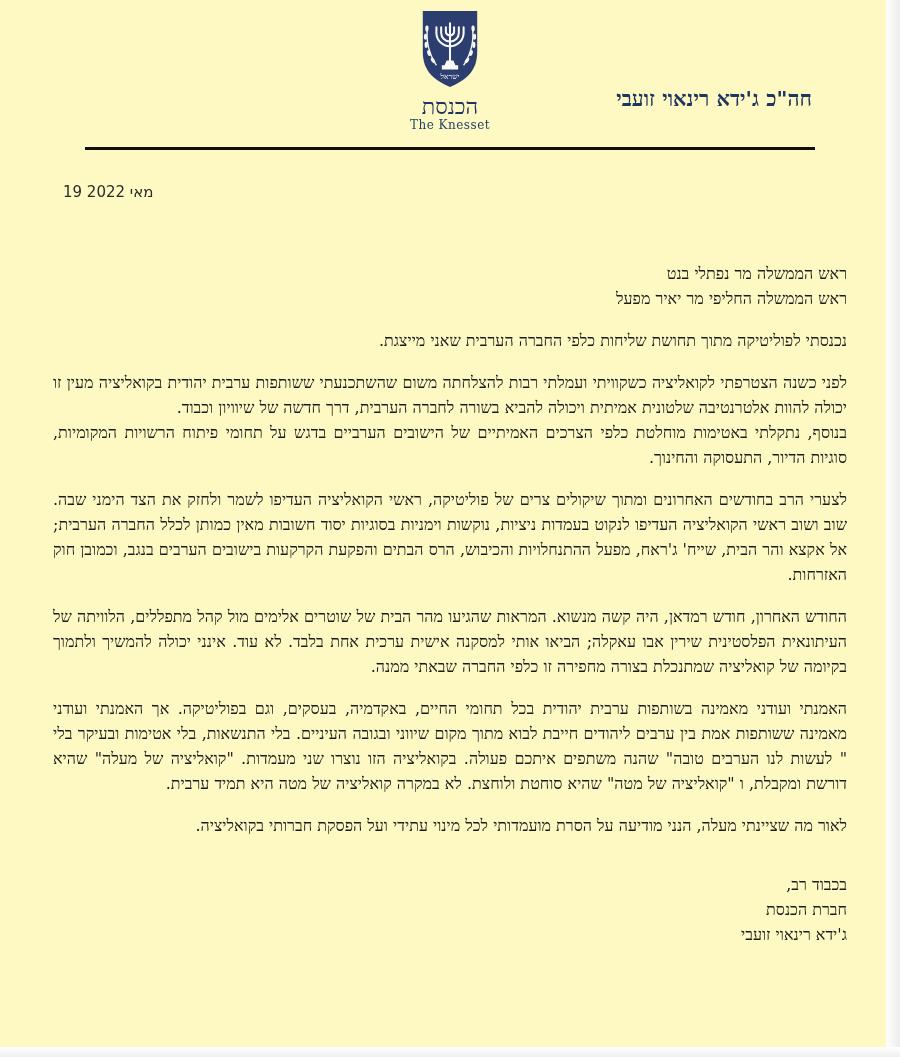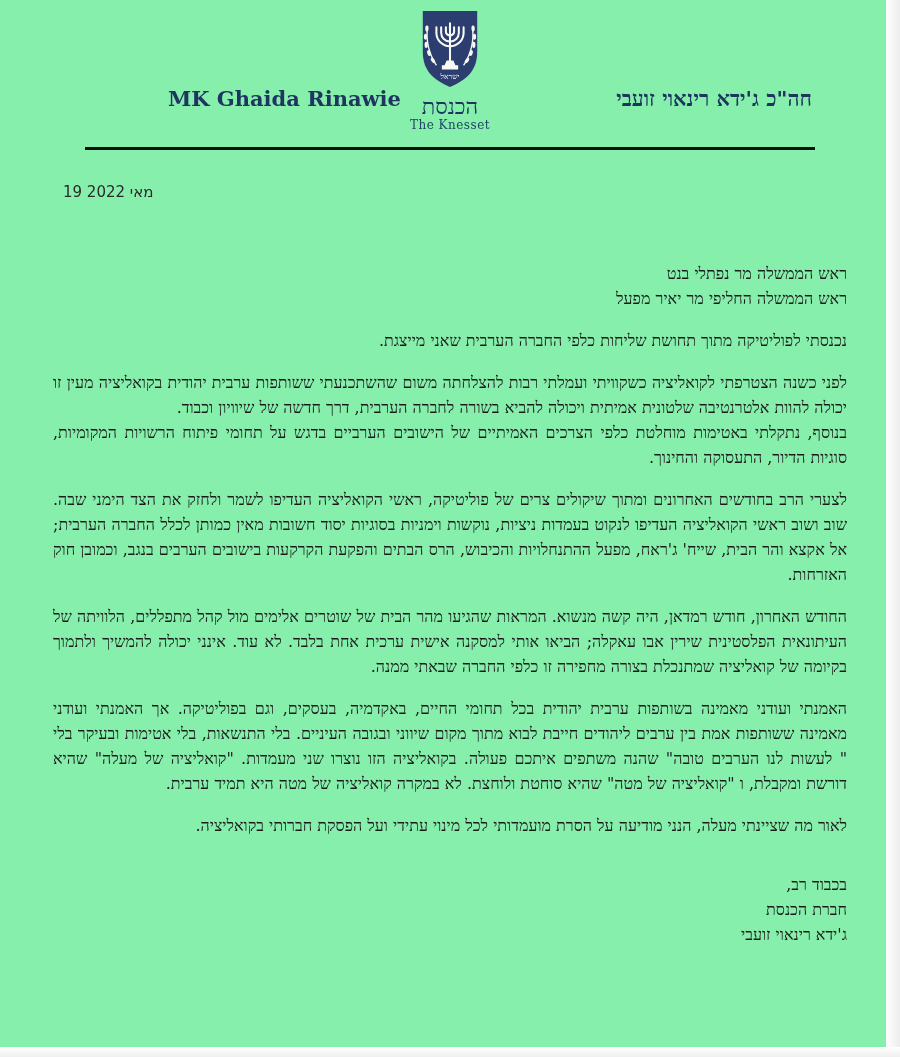--- a/index.html
+++ b/index.html
@@ -1,20 +1,20 @@
 <!DOCTYPE html>
 <html lang="he"><head>
 <meta charset="utf-8">
 <style>
   html,body{margin:0;padding:0;background:#e9e9e9;}
   .page{
     position:relative;
     width:900px;height:1057px;
     margin:0 auto;
-    background:#86efac;
+    background:#fef9c3;
     overflow:hidden;
     font-family:"DejaVu Serif","Liberation Serif","DejaVu Sans",serif;
     color:#1a1a1a;
   }
   
   .scan-edge-right{position:absolute;top:0;right:0;width:14px;height:100%;background:linear-gradient(to right,#ffffff,#ececec);}
   .scan-edge-bottom{position:absolute;bottom:0;left:0;width:100%;height:10px;background:linear-gradient(to bottom,#ffffff,#efefef);}
 
   
   .header{position:relative;height:150px;}
@@ -75,21 +75,20 @@
           <ellipse cx="84" cy="30" rx="2.4" ry="4.5"></ellipse>
           <ellipse cx="86" cy="42" rx="2.4" ry="4.5"></ellipse>
           <ellipse cx="85" cy="54" rx="2.4" ry="4.5"></ellipse>
           <ellipse cx="81" cy="66" rx="2.4" ry="4.5" transform="rotate(20 81 66)"></ellipse>
           <ellipse cx="75" cy="77" rx="2.4" ry="4.5" transform="rotate(35 75 77)"></ellipse>
         </g>
         <text x="50" y="104" text-anchor="middle" font-size="11" fill="#f8f8f4">ישראל</text>
       </svg>
     </div>
 
-    <div class="name-en">MK Ghaida Rinawie</div>
     <div class="name-he">חה"כ ג'ידא רינאוי זועבי</div>
     <div class="org-he">הכנסת</div>
     <div class="org-en">The Knesset</div>
     <div class="rule"></div>
   </div>
 
   <div class="letter">
 
     <div class="date-line">
       <span dir="ltr">19 מאי 2022</span>

